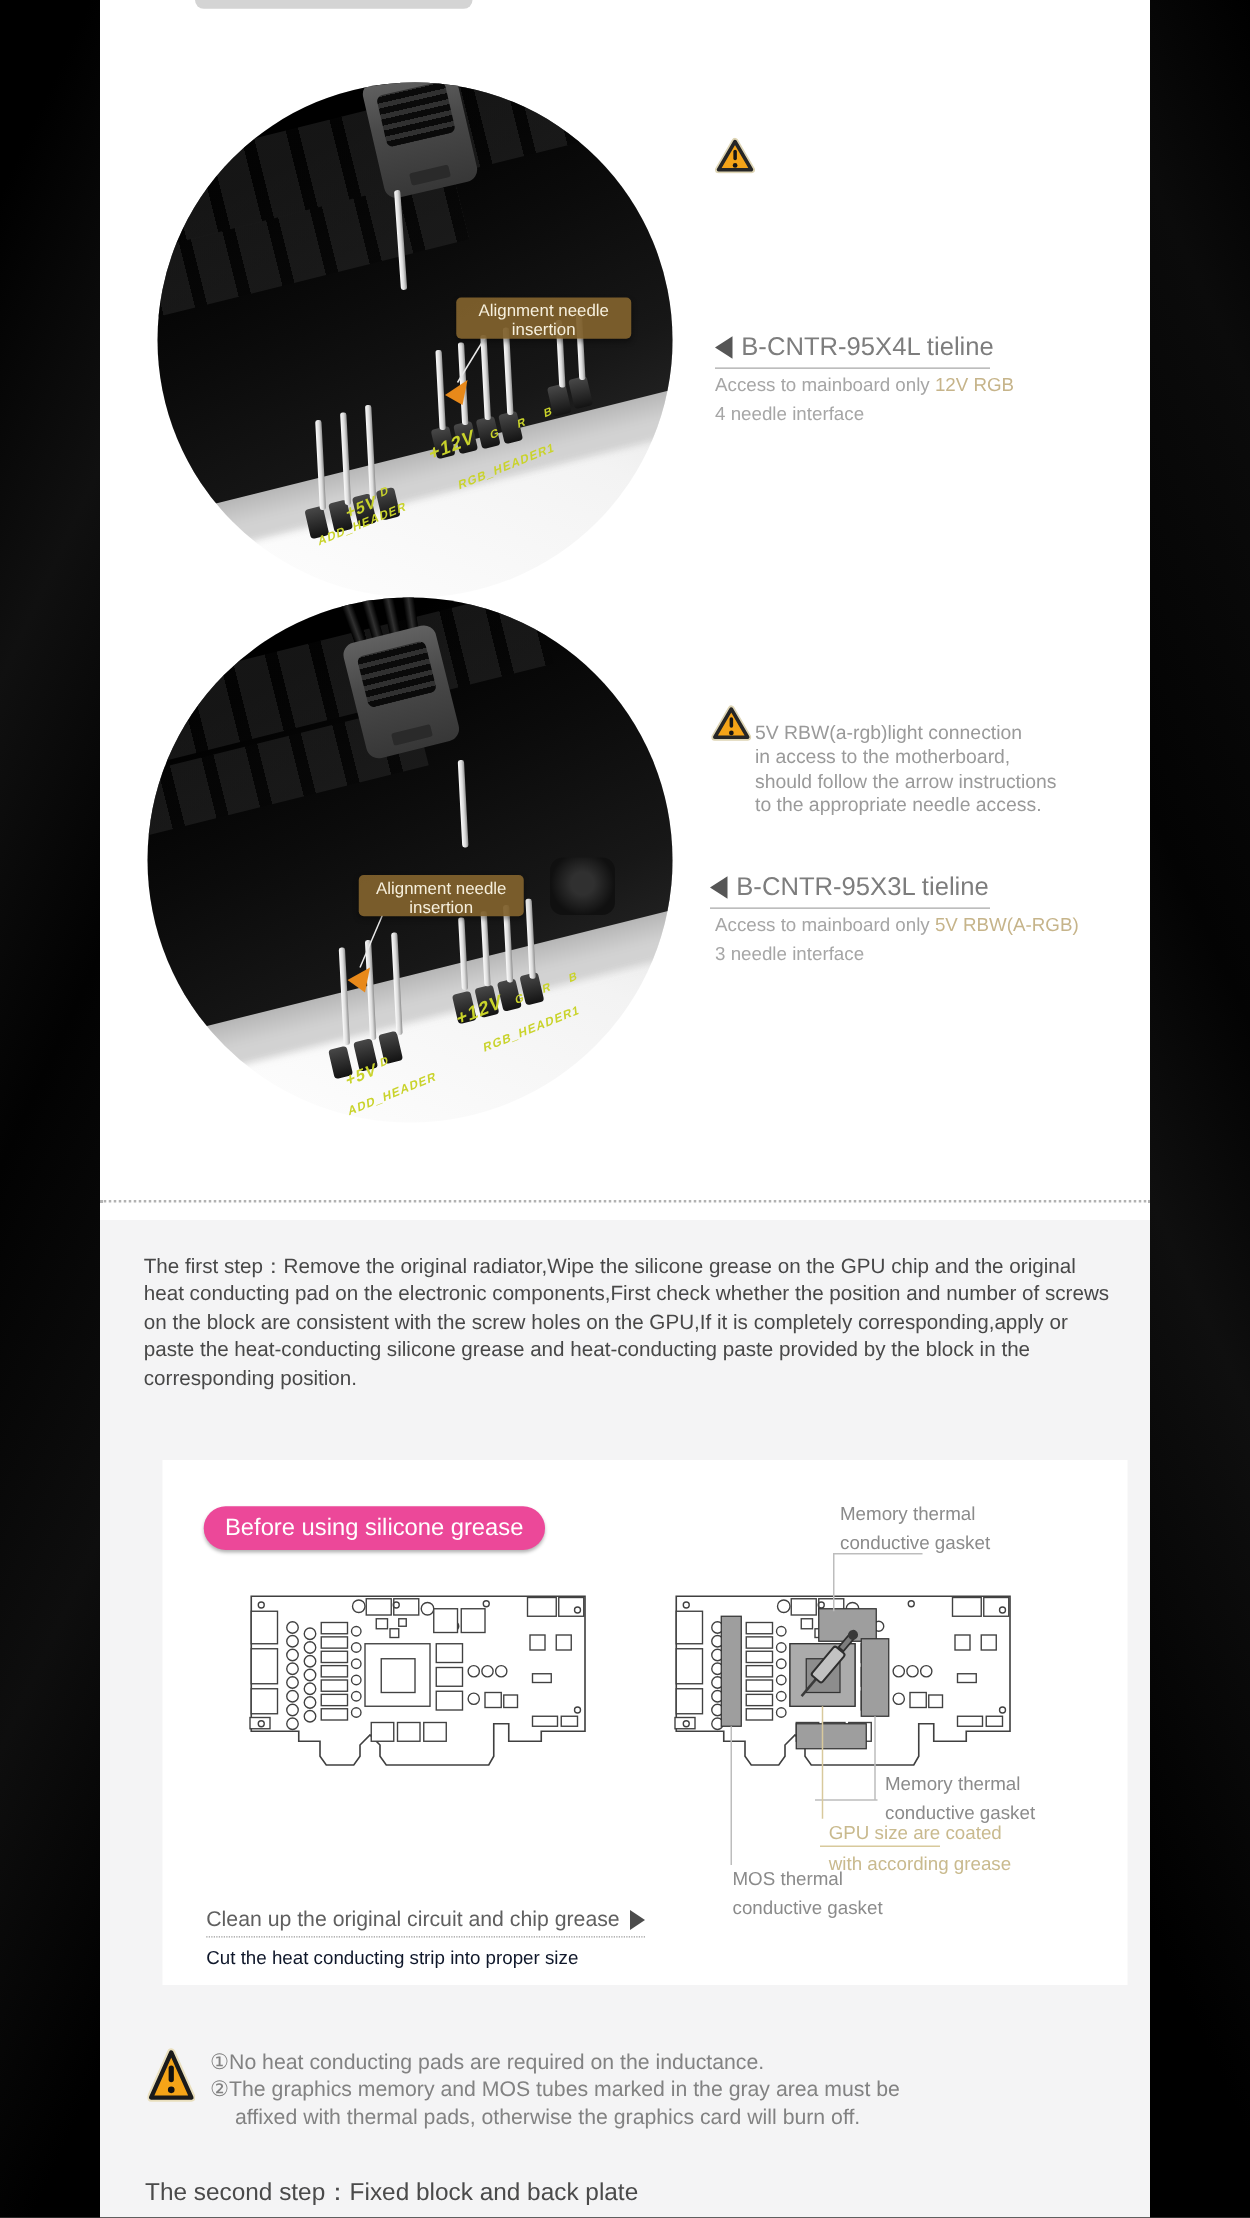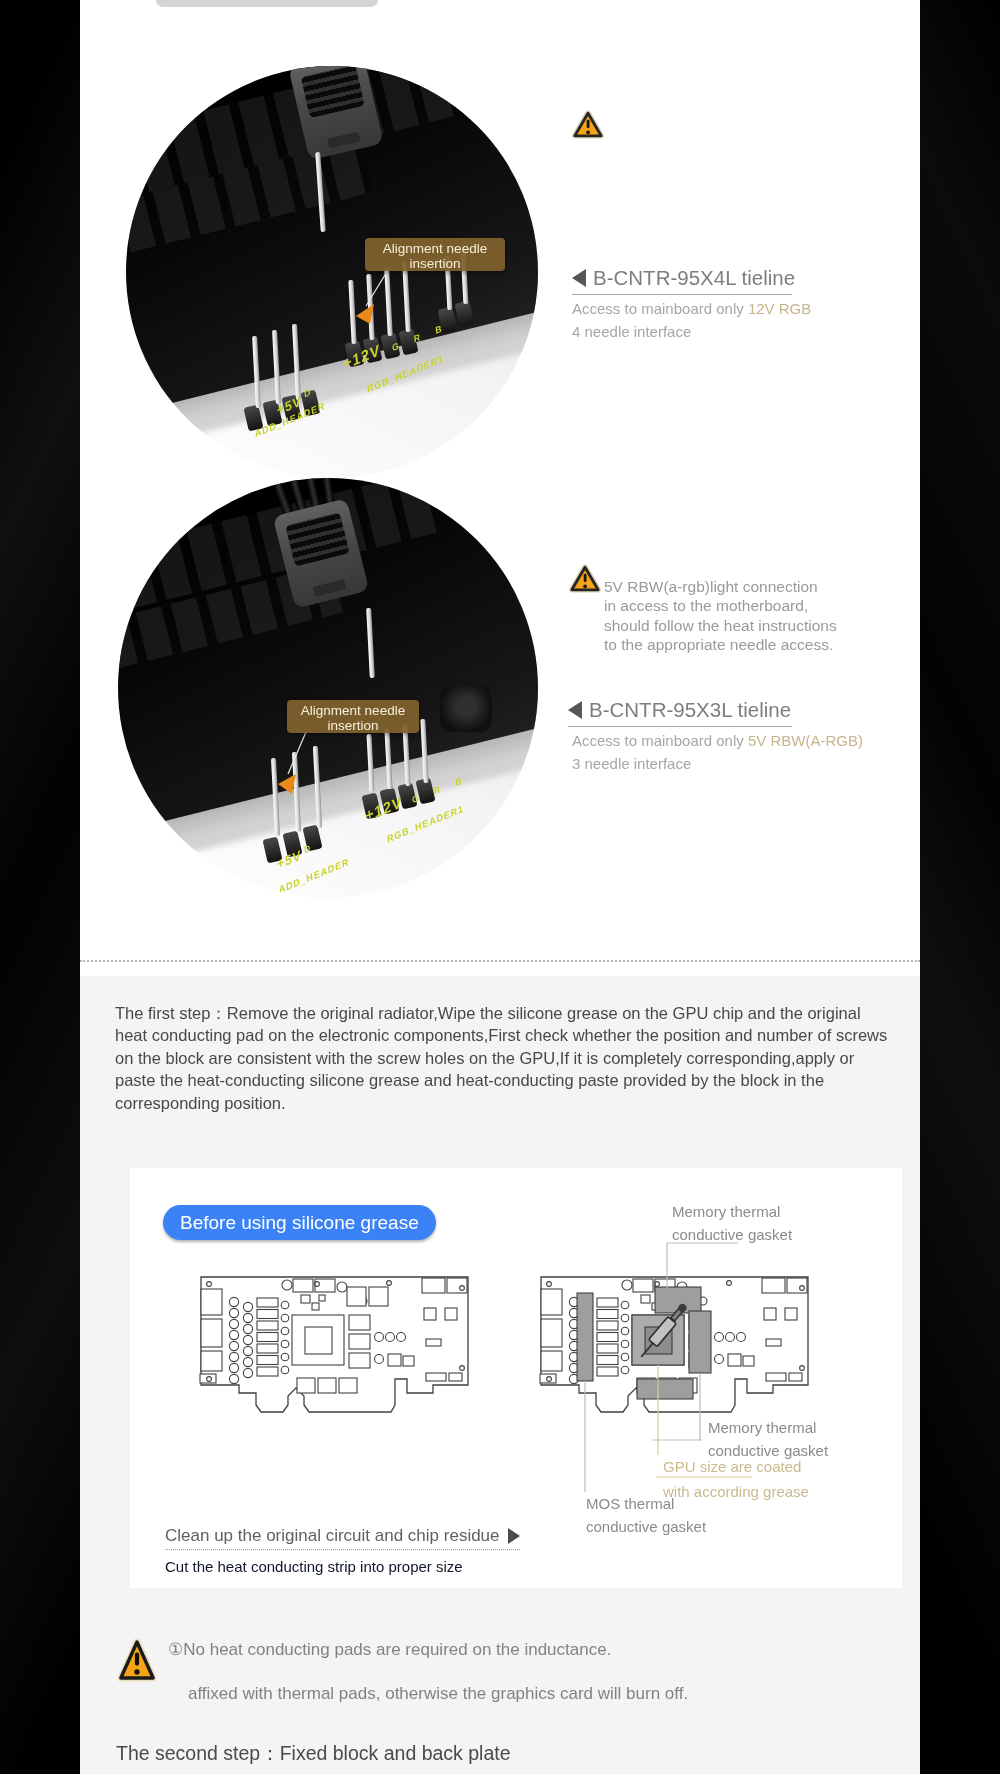--- a/index.html
+++ b/index.html
@@ -49,21 +49,21 @@
   .access{position:absolute;font-size:15px;color:#a6a6a6;}
   .access b{font-weight:normal;color:#c6b48a;}
   .ifnote{position:absolute;font-size:15px;color:#a6a6a6;}
 
   .h-params{position:absolute;font-size:23px;color:#8d8d8d;letter-spacing:3px;
           font-family:"DejaVu Sans",sans-serif;}
   .dots{position:absolute;left:0;width:100%;border-top:2px dotted #b2b2b2;}
   .panel{position:absolute;left:0;top:976px;width:100%;height:798px;background:#f4f4f5;}
   .para{position:absolute;font-size:16.5px;line-height:22.4px;color:#484848;}
   .wbox{position:absolute;background:#fff;}
-  .pillbtn{position:absolute;background:#3b82f6;color:#fff;font-size:19px;line-height:35px;
+  .pillbtn{position:absolute;background:#ec4899;color:#fff;font-size:19px;line-height:35px;
           padding:0 17px;border-radius:18px;box-shadow:0 2px 3px rgba(0,0,0,.3);white-space:nowrap;}
   .dlabel{position:absolute;font-size:15px;line-height:19.5px;color:#8b8b8b;}
   .dlabel.tan{color:#c9ba8e;}
   .cleannote{position:absolute;font-size:17px;color:#5f5f5f;border-bottom:1px dotted #9a9a9a;
           padding-bottom:3px;display:flex;align-items:center;gap:8px;}
   .tri-r{width:0;height:0;border-top:8px solid transparent;border-bottom:8px solid transparent;
           border-left:12px solid #4c4c4c;}
   .cutnote{position:absolute;font-size:15px;color:#0f172a;}
   .warn2line{position:absolute;font-size:17px;line-height:22px;color:#828282;}
   .step2{position:absolute;font-size:19.5px;color:#4a4a4a;}
@@ -201,21 +201,21 @@
     </div>
 
     <svg class="abs" style="left:489px;top:564px;" width="32" height="29" viewBox="0 0 34 30">
       <path d="M17 3 L31 27 L3 27 Z" fill="none" stroke="#ded5b5" stroke-width="6" stroke-linejoin="round"></path>
       <path d="M17 3 L31 27 L3 27 Z" fill="#f5a418" stroke="#262626" stroke-width="3" stroke-linejoin="round"></path>
       <rect x="15.6" y="10" width="3" height="9" rx="1.5" fill="#161616"></rect>
       <circle cx="17.1" cy="23.3" r="2" fill="#161616"></circle>
     </svg>
     <div class="wtext" style="left:524px;top:577px;width:290px;">5V RBW(a-rgb)light connection
 in access to the motherboard,
-should follow the heat instructions
+should follow the arrow instructions
 to the appropriate needle access.</div>
     <div class="tieline" style="left:488px;top:698px;">
       <div class="tri-l"></div>
       <div class="tname">B-CNTR-95X3L tieline</div>
     </div>
     <div class="tunder" style="left:488px;top:726px;width:224px;"></div>
     <div class="access" style="left:492px;top:732px;"><span>Access to mainboard only </span><b>5V RBW(A-RGB)</b></div>
     <div class="ifnote" style="left:492px;top:755px;">3 needle interface</div>
 
     <div class="dots" style="top:960px;"></div>
@@ -410,31 +410,32 @@
         <div class="dlabel tan" style="left:533px;top:289px;">
           <div>GPU size are coated</div>
           <div style="margin-top:5px;">with according grease</div>
         </div>
         <div class="dlabel" style="left:456px;top:326px;">
           <div>MOS thermal</div>
           <div style="margin-top:3px;">conductive gasket</div>
         </div>
 
         <div class="cleannote" style="left:35px;top:358px;">
-          <span>Clean up the original circuit and chip residue</span>
+          <span>Clean up the original circuit and chip grease</span>
           <span class="tri-r"></span>
         </div>
         <div class="cutnote" style="left:35px;top:390px;">Cut the heat conducting strip into proper size</div>
       </div>
 
       <svg class="abs" style="left:38px;top:662px;" width="38" height="44" viewBox="0 0 40 46">
         <path d="M20 4 L37 42 L3 42 Z" fill="none" stroke="#e9dfbe" stroke-width="7" stroke-linejoin="round"></path>
         <path d="M20 4 L37 42 L3 42 Z" fill="#f5a418" stroke="#1b1b1b" stroke-width="3.6" stroke-linejoin="round"></path>
         <rect x="17.8" y="15" width="4.4" height="14" rx="2.2" fill="#111"></rect>
         <circle cx="20" cy="35.5" r="2.8" fill="#111"></circle>
       </svg>
       <div class="warn2line" style="left:88px;top:663px;">①No heat conducting pads are required on the inductance.</div>
+      <div class="warn2line" style="left:88px;top:685px;">②The graphics memory and MOS tubes marked in the gray area must be</div>
       <div class="warn2line" style="left:108px;top:707px;">affixed with thermal pads, otherwise the graphics card will burn off.</div>
 
       <div class="step2" style="left:36px;top:764px;">The second step：Fixed block and back plate</div>
     </div>
   </div>
 </div>
 
 </body></html>

